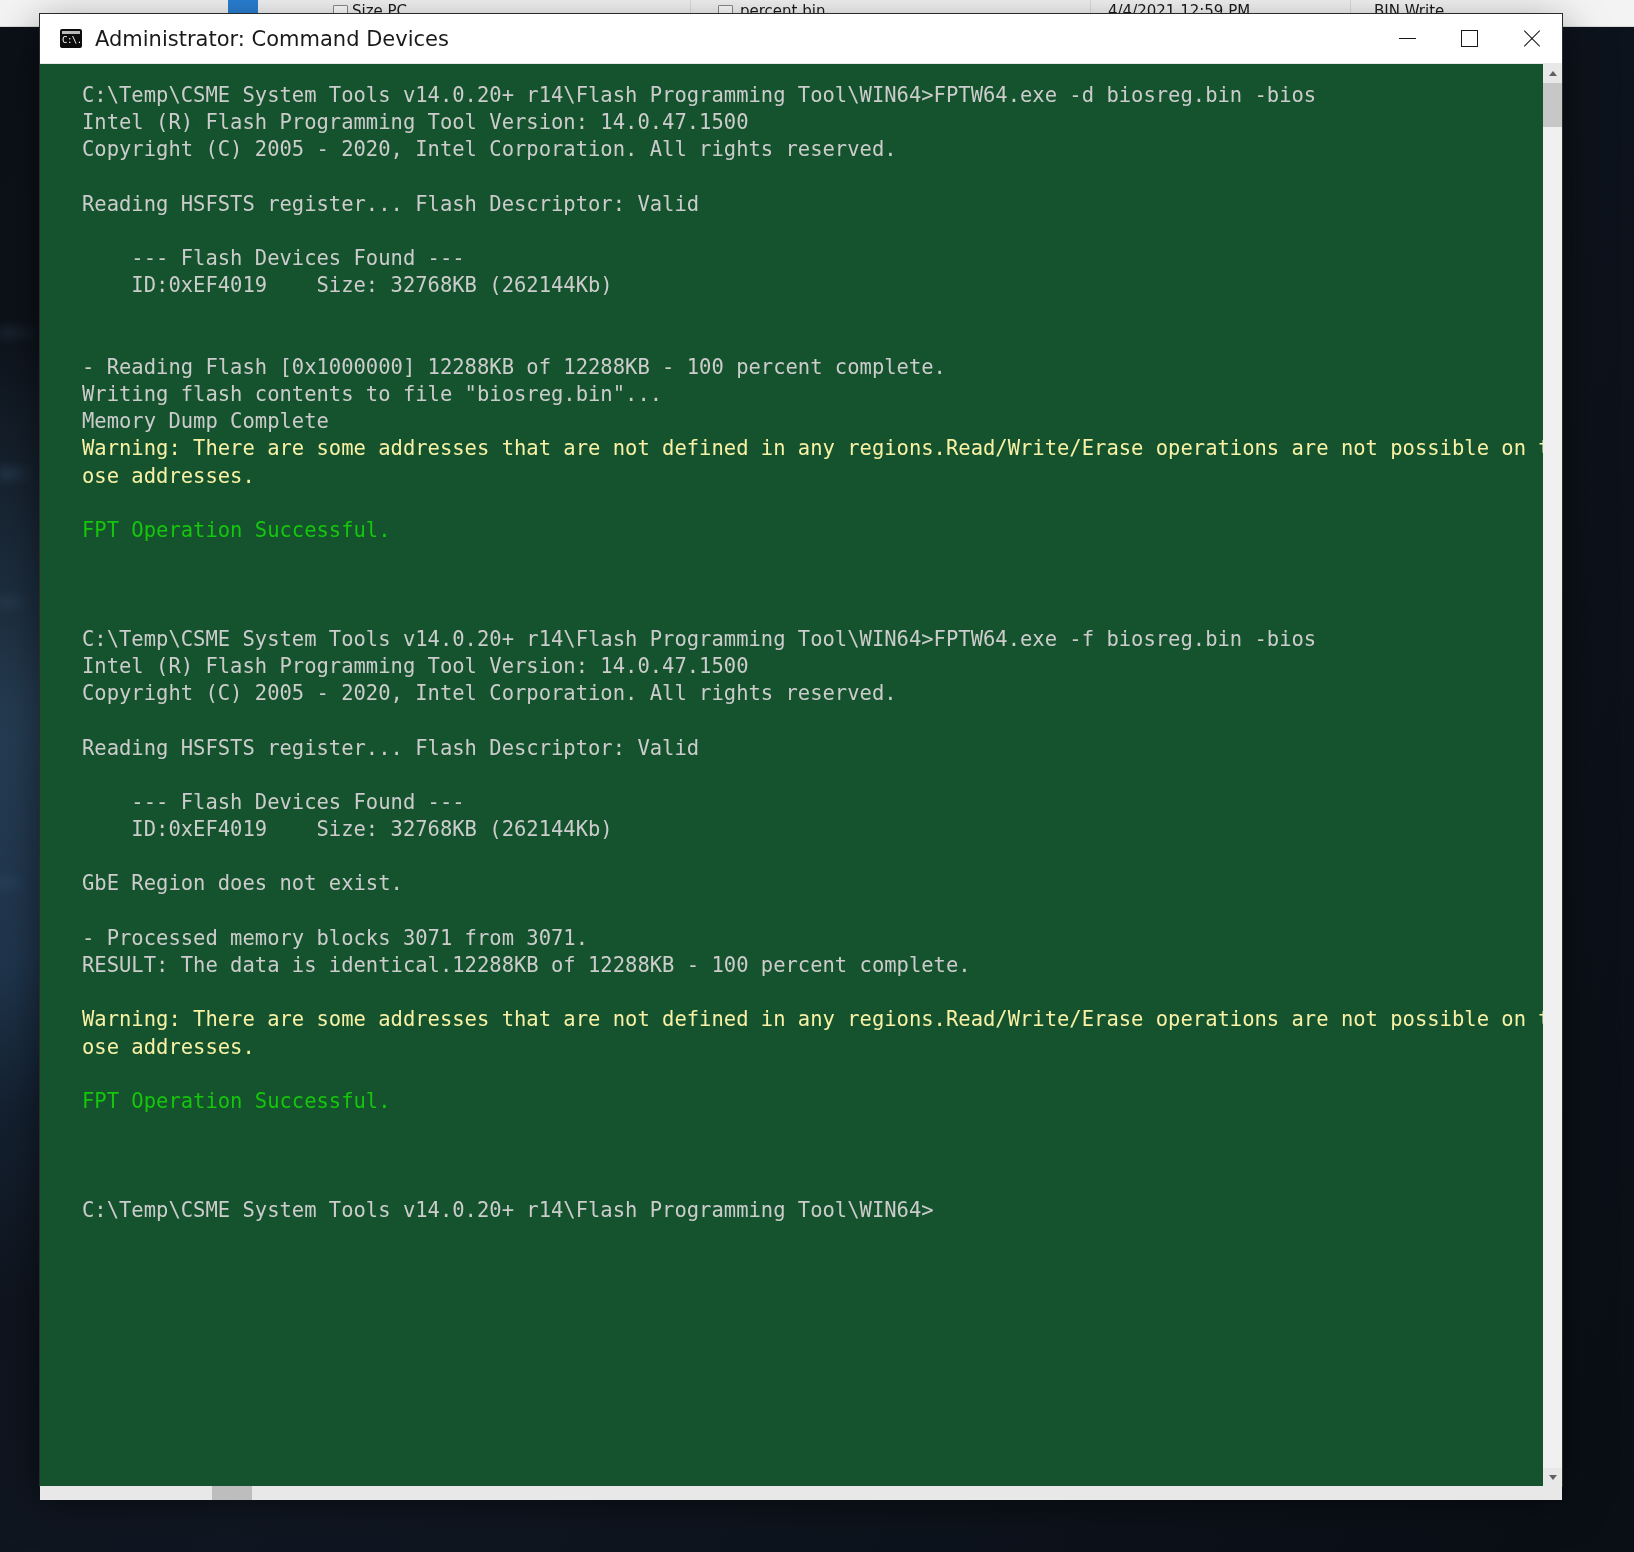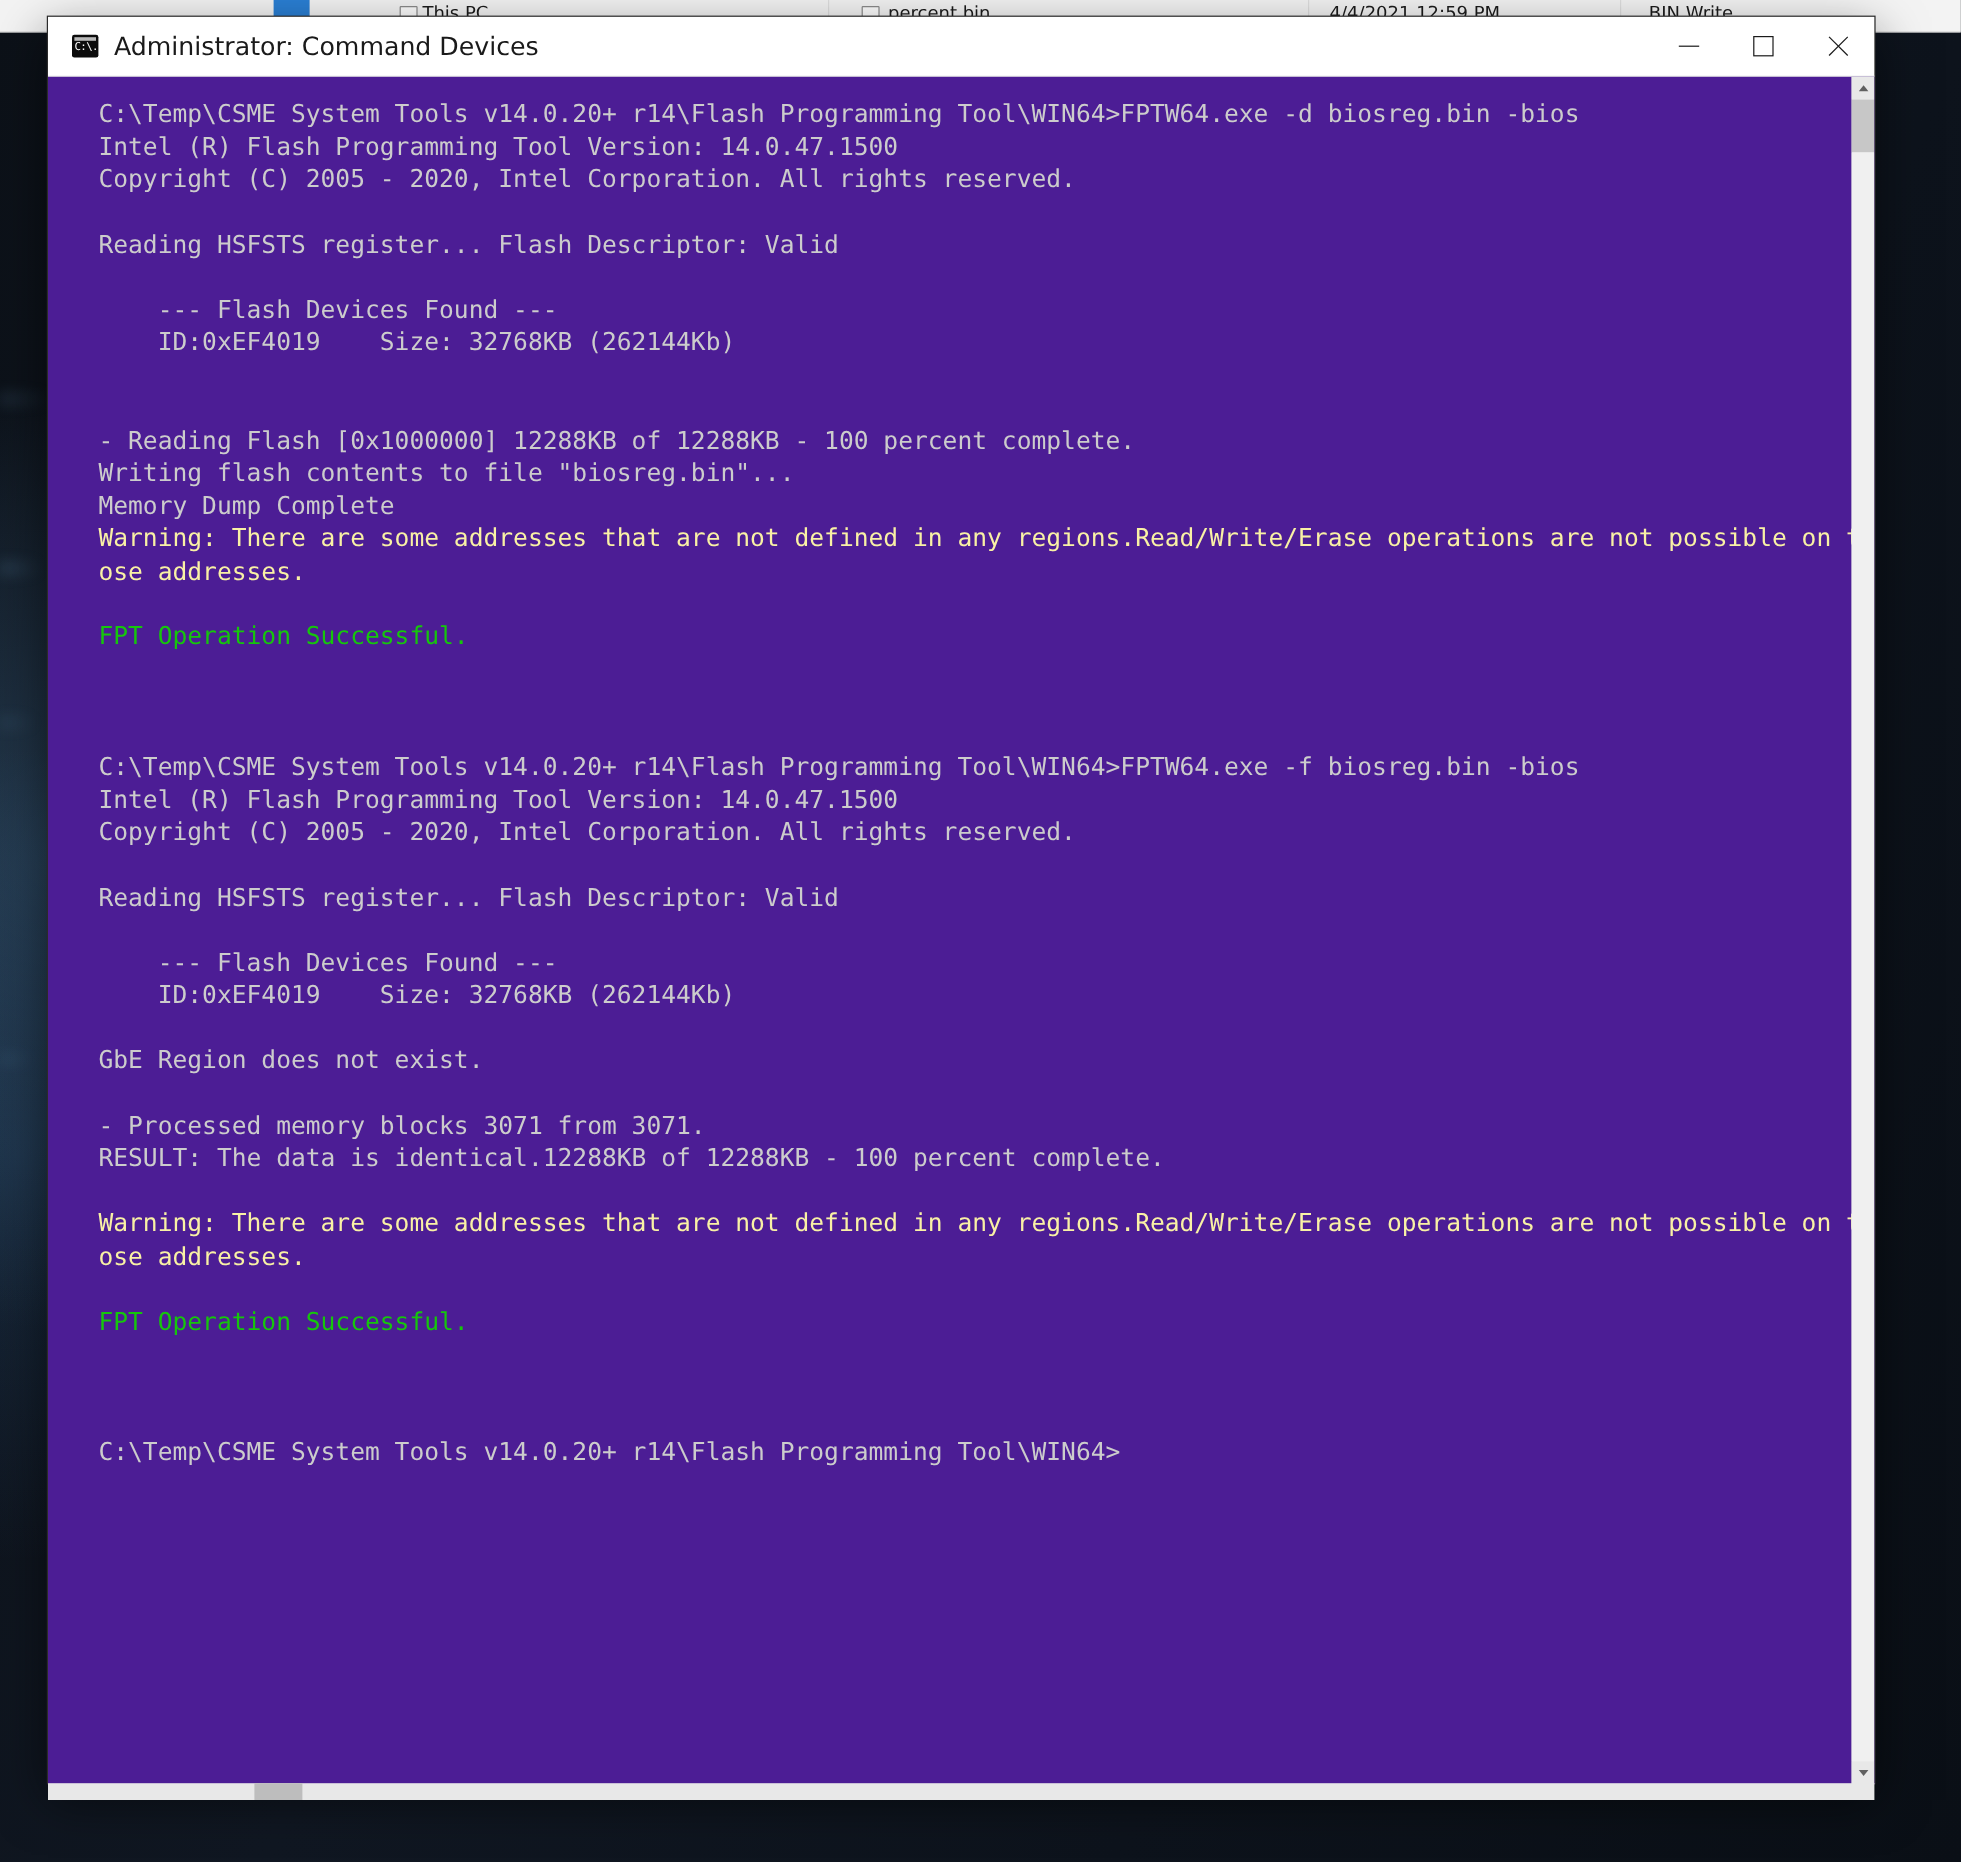--- a/index.html
+++ b/index.html
@@ -160,21 +160,21 @@
     width: 22px; height: 1px;
     background: #1a1a1a;
   }
   .winbtn .x::before { transform: rotate(45deg); }
   .winbtn .x::after  { transform: rotate(-45deg); }
 
   
   #console-body {
     position: relative;
     height: 1423px;
-    background: #4c1d95;
+    background: #14532d;
     overflow: hidden;
   }
   #console-text {
     position: absolute;
     left: 42px;
     top: 18px;
     right: 0;
     font-family: "DejaVu Sans Mono", "Liberation Mono", monospace;
     font-size: 20.5px;
     line-height: 27.2px;
@@ -251,21 +251,21 @@
 </div>
 
 <div id="explorer-behind">
   <div class="tabstrip"></div>
   <div class="accentblock"></div>
   <div class="divline" style="left:690px;"></div>
   <div class="divline" style="left:1090px;"></div>
   <div class="divline" style="left:1350px;"></div>
   <div class="ico" style="left:333px;"></div>
   <div class="ico" style="left:718px;"></div>
-  <div class="colhead" style="left:352px;">This PC</div>
+  <div class="colhead" style="left:352px;">Size PC</div>
   <div class="colhead" style="left:740px;">percent.bin</div>
   <div class="colhead" style="left:1108px;">4/4/2021 12:59 PM</div>
   <div class="colhead" style="left:1374px;">BIN Write</div>
 </div>
 
 <div id="console-window">
 
   <div id="titlebar">
     <div id="title-icon">
       <span class="glyph">C:\.</span>

